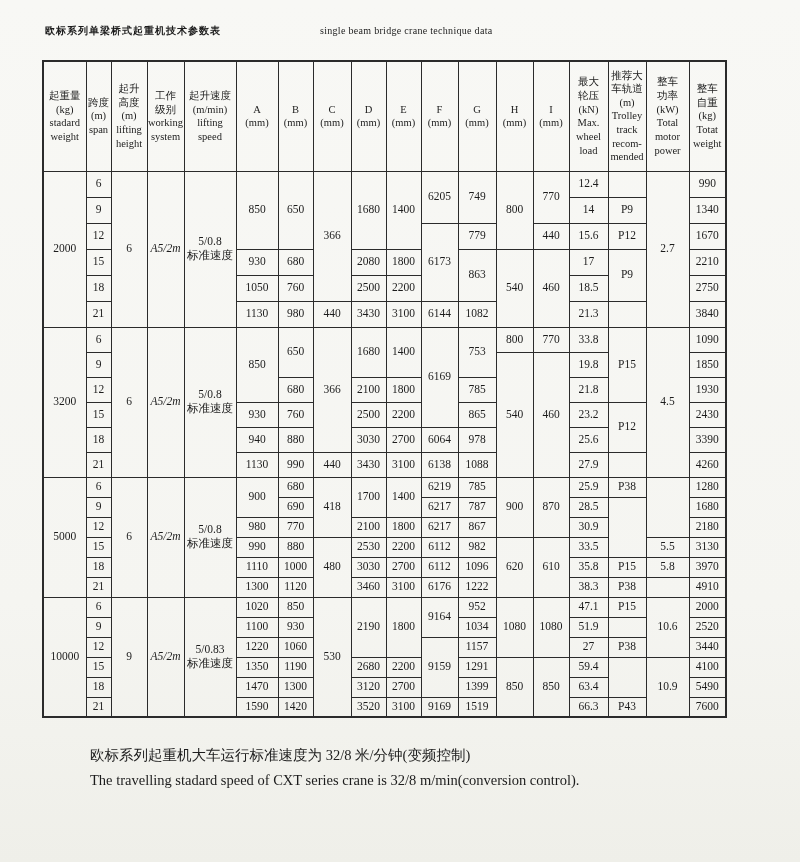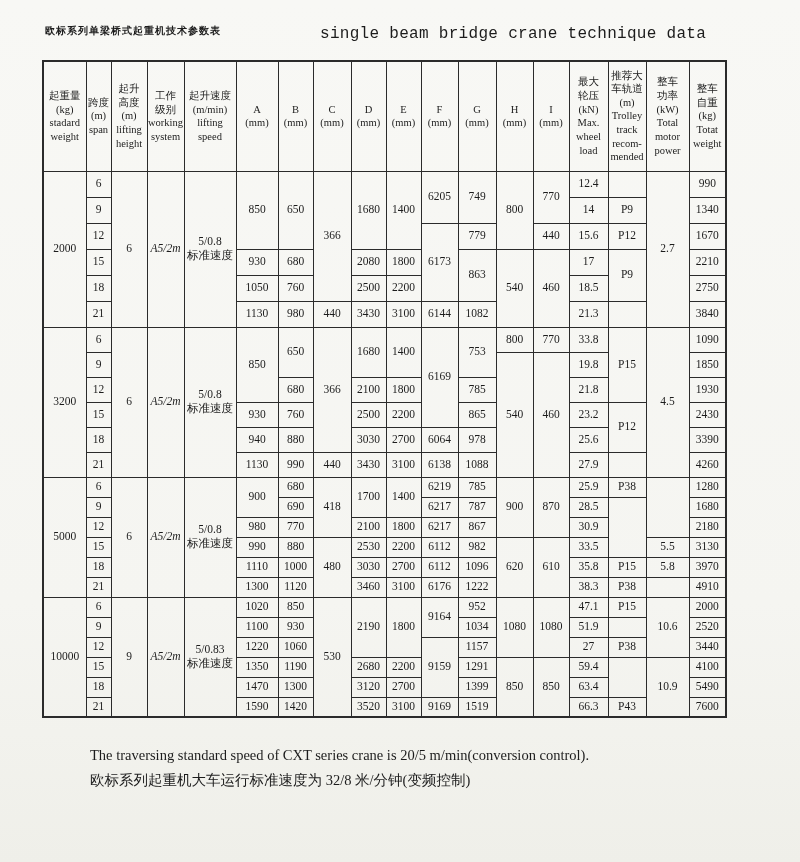--- a/index.html
+++ b/index.html
@@ -10,22 +10,22 @@
     color:#1c1c1c;
   }
   .page{position:absolute;inset:0;background:linear-gradient(180deg,#f8f8f5 0%,#f5f5f1 70%,#efefe9 100%);}
   .title-cn{
     position:absolute;left:45px;top:24px;
     font-family:"Liberation Sans","DejaVu Sans",sans-serif;
     font-weight:bold;font-size:10px;letter-spacing:1px;
   }
   .title-en{
     position:absolute;left:320px;top:25px;
-    font-family:Liberation Mono, monospace;
-    font-size:16px;letter-spacing:.3px;
+    font-family:Liberation Serif, serif;
+    font-size:10px;letter-spacing:.3px;
   }
   table.spec{
     position:absolute;left:42px;top:60px;
     border-collapse:collapse;table-layout:fixed;width:683px;
     border:2px solid #2b2b2b;
   }
   table.spec th,table.spec td{
     border:1px solid #2b2b2b;
     text-align:center;vertical-align:middle;
     padding:0;overflow:hidden;
@@ -433,16 +433,16 @@
           <td>9169</td>
           <td>1519</td>
           <td>66.3</td>
           <td>P43</td>
           <td>7600</td>
         </tr>
       </tbody>
   </table>
 
   <div class="notes">
-    <div class="note-line indent">The traversing standard speed of CXT series crane is 20/5 m/min(conversion control).</div>
     <div class="note-line indent">欧标系列起重机大车运行标准速度为 32/8 米/分钟(变频控制)</div>
+    <div class="note-line indent">The travelling stadard speed of CXT series crane is 32/8 m/min(conversion control).</div>
   </div>
 </div>
 
 </body></html>

